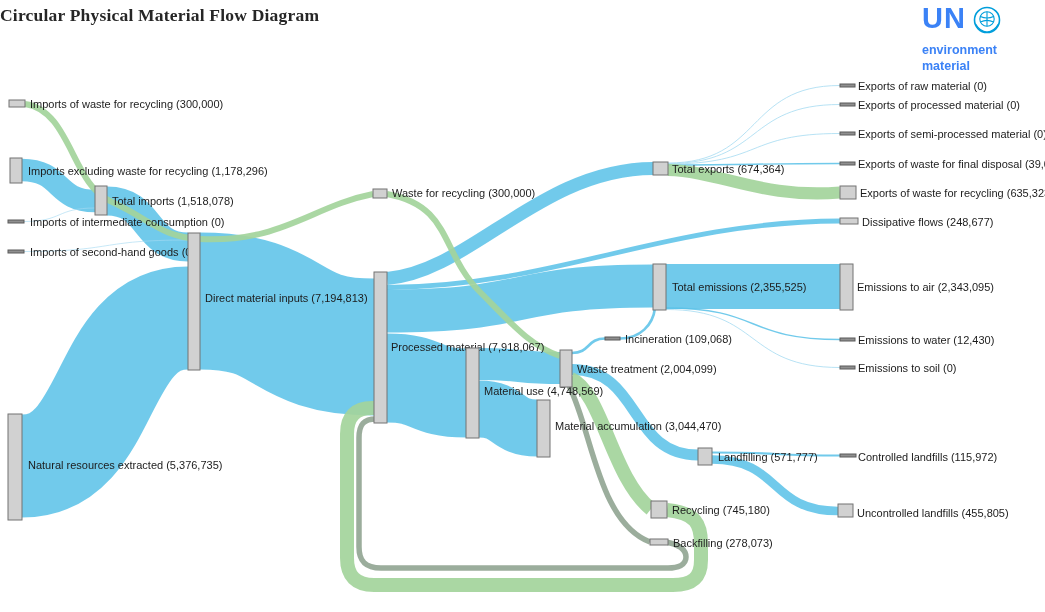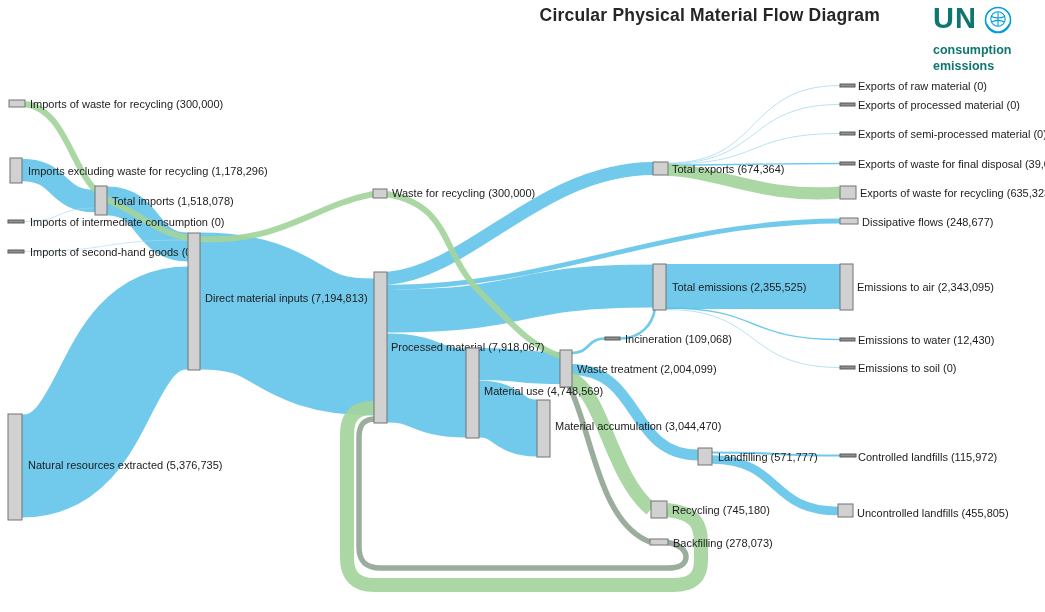--- a/index.html
+++ b/index.html
@@ -1,21 +1,21 @@
 <!DOCTYPE html>
 <html><head>
 <meta charset="utf-8">
 <style>
   html,body{margin:0;padding:0;background:#fff;}
   #stage{position:relative;width:1045px;height:612px;background:#fff;overflow:hidden;
          font-family:"Liberation Sans",sans-serif;}
-  #titleblock{position:absolute;top:5px;left:0;width:880px;text-align:right;}
+  #titleblock{position:absolute;top:5px;left:0;width:880px;text-align:left;font-family:Liberation Serif, serif;}
   #title{font-size:17.5px;font-weight:bold;color:#262626;letter-spacing:.2px;}
   #subtitle{font-size:11.5px;color:#8c8c8c;margin-top:6px;}
-  #logo{position:absolute;top:4px;right:20px;width:92px;color:#0f766e;line-height:1;}
+  #logo{position:absolute;top:4px;right:31px;width:92px;color:#3b82f6;line-height:1;}
   #logo .row1{display:flex;align-items:flex-start;gap:4px;}
   #logo .un{font-size:29px;font-weight:bold;letter-spacing:1px;}
   #logo .sub{font-size:12.5px;font-weight:bold;margin-top:3px;}
   svg#sankey{position:absolute;top:0;left:0;}
   svg text.nlabel{font-family:"Liberation Sans",sans-serif;font-size:11px;fill:#1c1c1c;}
 </style>
 </head>
 <body>
 
 <div id="stage">
@@ -33,22 +33,22 @@
             <circle cx="17" cy="15" r="7.2" stroke-width="1.1"></circle>
             <path d="M17 7.8 L17 22.2" stroke-width="1.1"></path>
             <path d="M10.4 12.4 Q17 15.5 23.6 12.4" stroke-width="1.1"></path>
             <path d="M10.4 18 Q17 14.8 23.6 18" stroke-width="1.1"></path>
             <path d="M5.5 20 Q10 27.5 17 28.2" stroke-width="1.4"></path>
             <path d="M28.5 20 Q24 27.5 17 28.2" stroke-width="1.4"></path>
           </g>
         </svg>
       </span>
     </div>
-    <div class="sub">consumption</div>
-    <div class="sub">emissions</div>
+    <div class="sub">environment</div>
+    <div class="sub">material</div>
   </div>
 
   <svg id="sankey" width="1045" height="612" viewBox="0 0 1045 612">
       <path d="M 22 170 C 62.150000000000006 170, 54.849999999999994 201, 95 201" fill="none" stroke="#58C1E8" stroke-width="22.5" opacity="0.85"></path>
       <path d="M 107 201 C 151.55 201, 143.45 247, 188 247" fill="none" stroke="#58C1E8" stroke-width="29" opacity="0.85"></path>
       <path d="M 22 466 C 113.30000000000001 466, 96.69999999999999 318, 188 318" fill="none" stroke="#58C1E8" stroke-width="103" opacity="0.85"></path>
       <path d="M 200 301 C 295.7 301, 278.3 347, 374 347" fill="none" stroke="#58C1E8" stroke-width="137" opacity="0.85"></path>
       <path d="M 387 278.5 C 470 272, 540 169, 653 168.5" fill="none" stroke="#58C1E8" stroke-width="13" opacity="0.85"></path>
       <path d="M 387 287.5 C 560 286, 660 222, 840 221" fill="none" stroke="#58C1E8" stroke-width="4.8" opacity="0.85"></path>
       <path d="M 387 311 C 533.3 311, 506.7 286, 653 286" fill="none" stroke="#58C1E8" stroke-width="43" opacity="0.85"></path>

